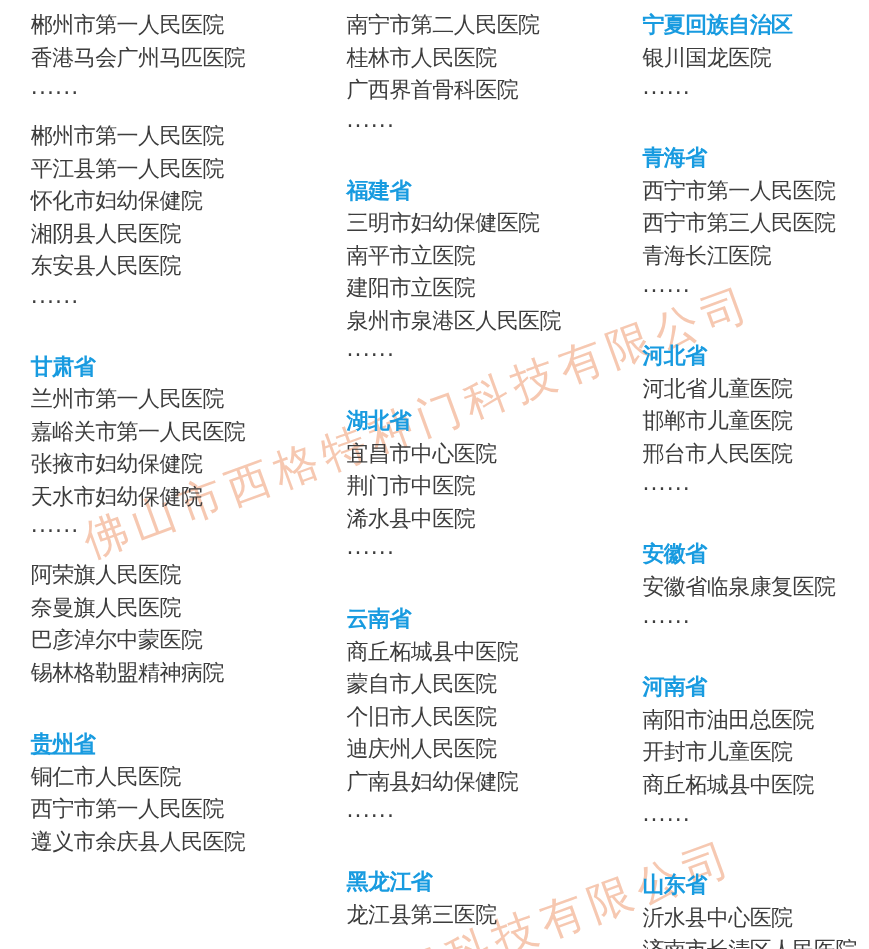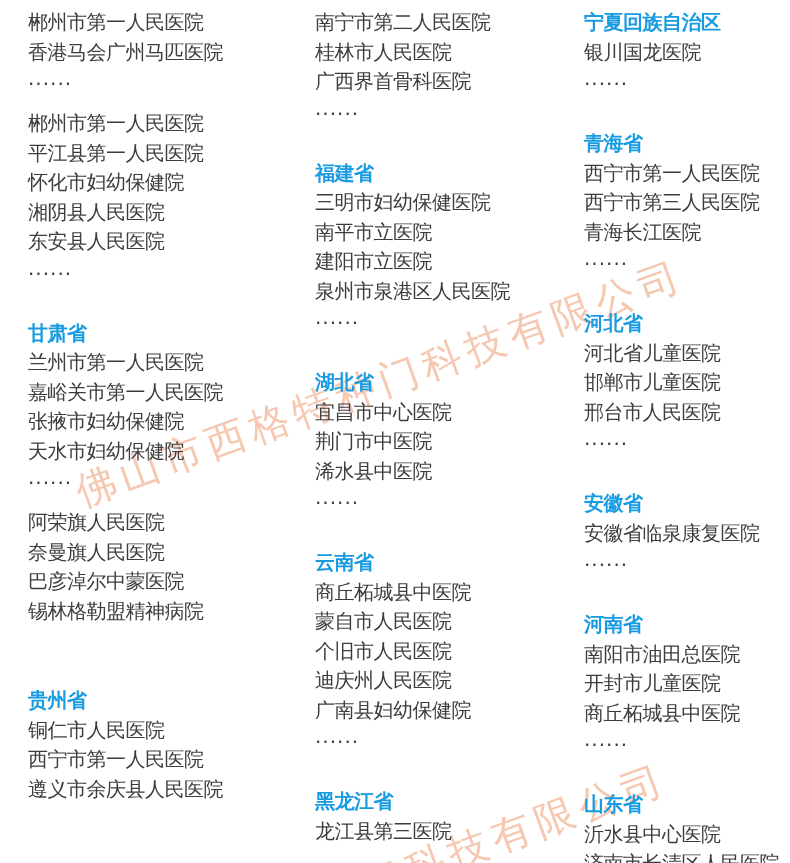--- a/index.html
+++ b/index.html
@@ -4,21 +4,21 @@
 <style>
   html,body{margin:0;padding:0;}
   body{
     width:790px;height:863px;position:relative;overflow:hidden;background:#ffffff;
     font-family:"DejaVu Sans","Liberation Sans",sans-serif;
   }
   .page{position:absolute;inset:0;overflow:hidden;}
   .col{position:absolute;top:8px;width:270px;}
   .hosp{font-size:20px;line-height:29.5px;color:#3d3d3d;white-space:nowrap;letter-spacing:-0.5px;}
   .head{font-size:20px;line-height:29.5px;font-weight:600;color:#189be0;white-space:nowrap;margin-top:20px;letter-spacing:-0.5px;}
-  .head-nodots{margin-top:60px;}
+  .head-nodots{margin-top:36px;text-decoration:underline;}
   .dots{height:42px;line-height:22px;font-size:20px;color:#3d3d3d;letter-spacing:1px;white-space:nowrap;}
   .col > :first-child{margin-top:0;}
   .col1{left:28px;}
   .col2{left:315px;}
   .col3{left:584px;}
   .watermark{
     position:absolute;white-space:nowrap;
     font-size:40px;letter-spacing:6px;font-weight:400;
     color:rgba(237,145,100,0.5);
     transform:rotate(-20deg);transform-origin:center center;

